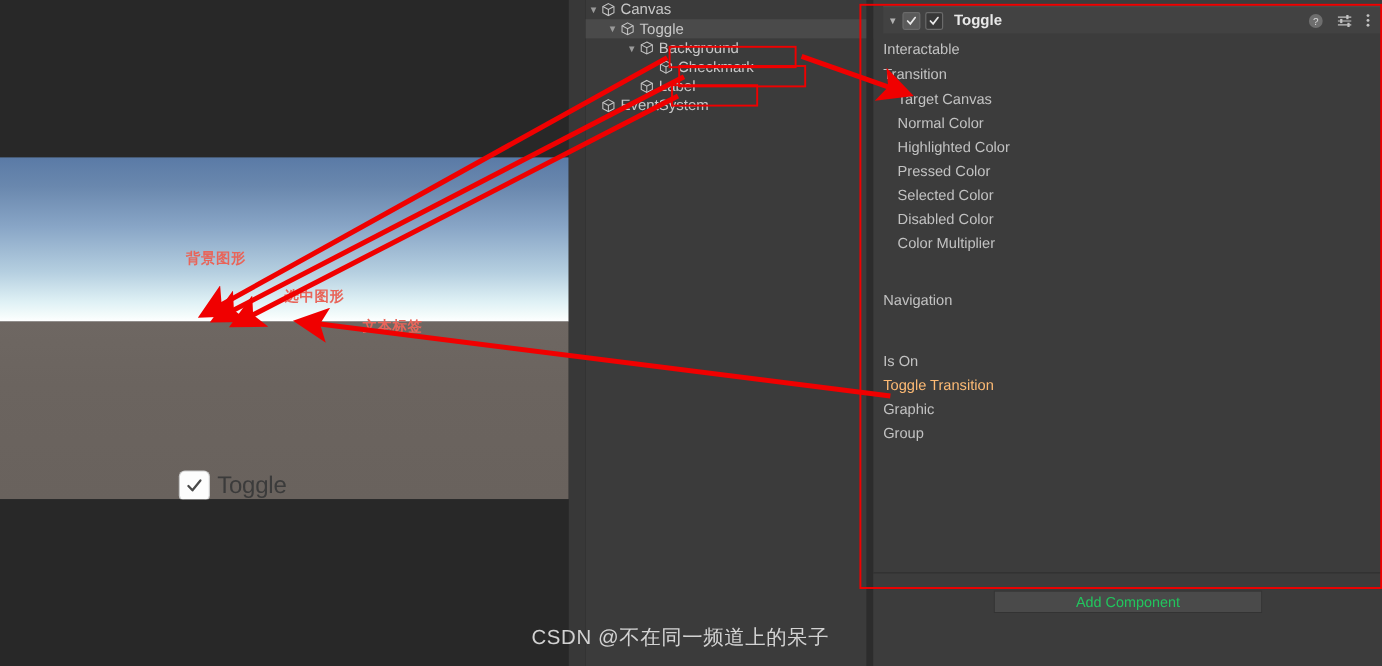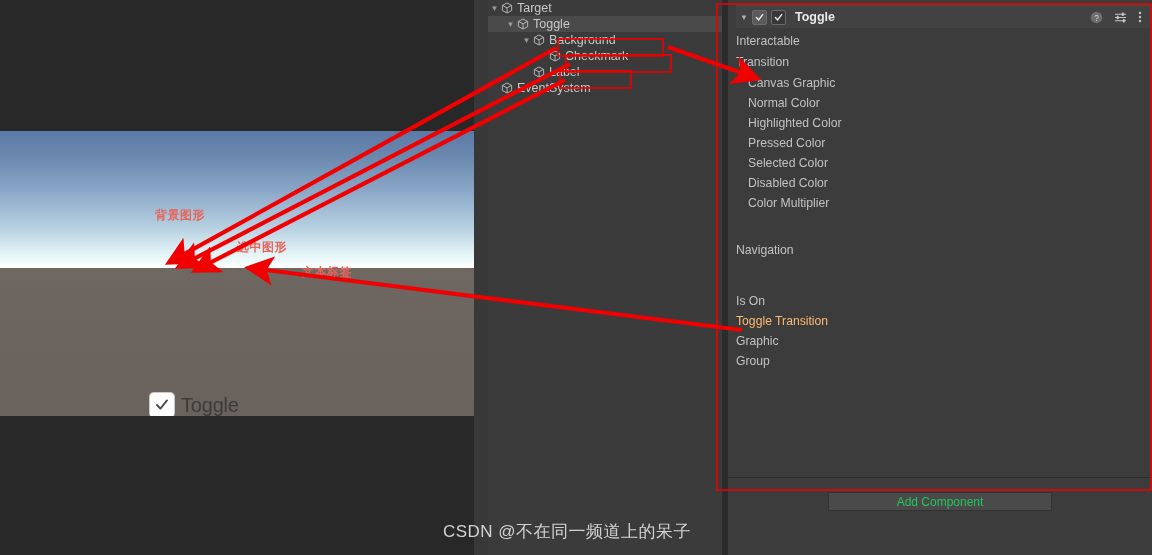--- a/index.html
+++ b/index.html
@@ -204,21 +204,21 @@
   <div id="hierarchy-gutter"></div>
   <div id="hierarchy">
     <div id="hier-rows">
         <div class="h-row">
           <span style="width:0px;flex:0 0 auto"></span>
           <span class="h-arrow">▼</span>
           <svg class="h-cube" width="12" height="12" viewBox="0 0 14 14">
             <path d="M7 1.2 L12.4 4 L12.4 10 L7 12.8 L1.6 10 L1.6 4 Z" fill="none" stroke="#c6c6c6" stroke-width="1"></path>
             <path d="M1.6 4 L7 6.8 L12.4 4 M7 6.8 L7 12.8" fill="none" stroke="#c6c6c6" stroke-width="1"></path>
           </svg>
-          <span>Target</span>
+          <span>Canvas</span>
         </div>
         <div class="h-row selected">
           <span style="width:16px;flex:0 0 auto"></span>
           <span class="h-arrow">▼</span>
           <svg class="h-cube" width="12" height="12" viewBox="0 0 14 14">
             <path d="M7 1.2 L12.4 4 L12.4 10 L7 12.8 L1.6 10 L1.6 4 Z" fill="none" stroke="#c6c6c6" stroke-width="1"></path>
             <path d="M1.6 4 L7 6.8 L12.4 4 M7 6.8 L7 12.8" fill="none" stroke="#c6c6c6" stroke-width="1"></path>
           </svg>
           <span>Toggle</span>
         </div>
@@ -305,21 +305,21 @@
 
     <div class="row" style="top:31px">
       <span class="lbl">Interactable</span>
     </div>
 
     <div class="row" style="top:52px">
       <span class="lbl">Transition</span>
     </div>
 
     <div class="row" style="top:73px">
-      <span class="lbl indent">Canvas Graphic</span>
+      <span class="lbl indent">Target Canvas</span>
     </div>
 
     <div class="row" style="top:93px">
       <span class="lbl indent">Normal Color</span>
     </div>
 
     <div class="row" style="top:113px">
       <span class="lbl indent">Highlighted Color</span>
     </div>
 

